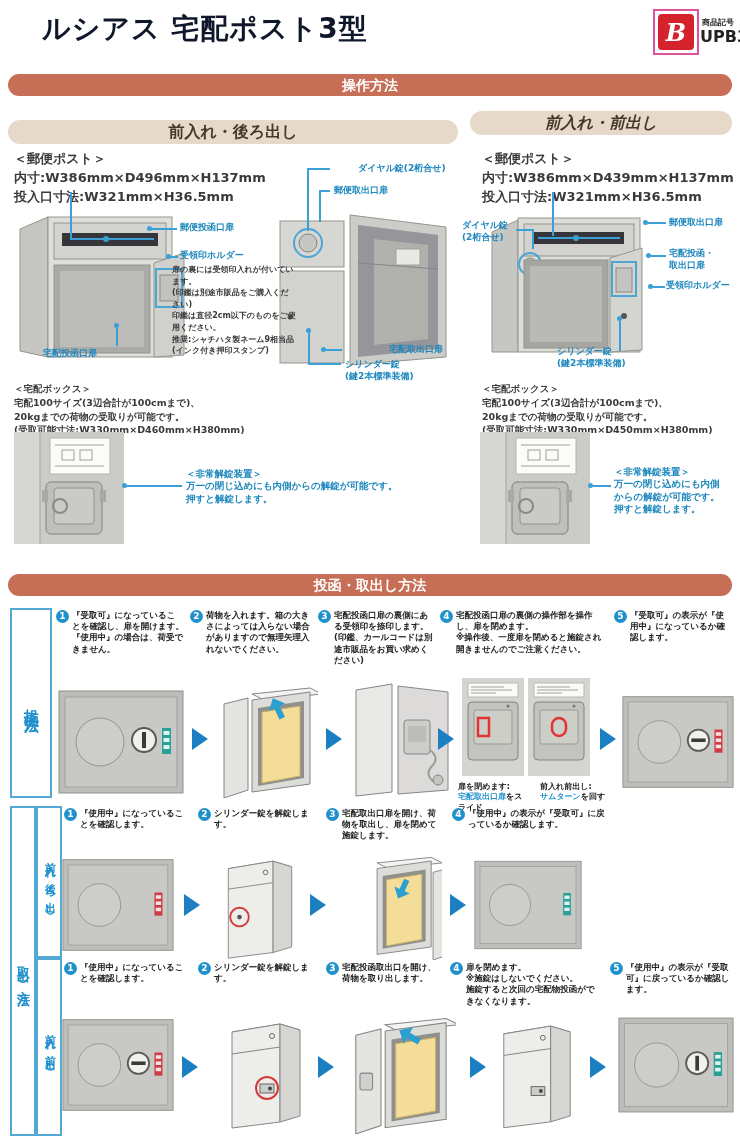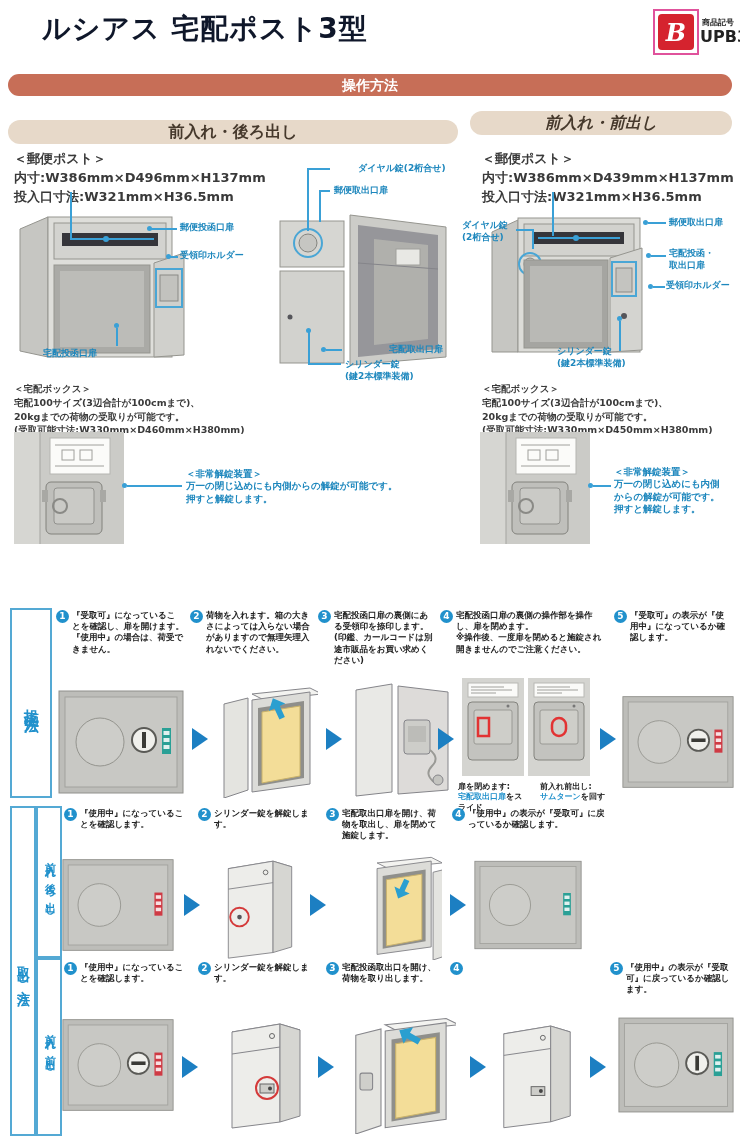--- a/index.html
+++ b/index.html
@@ -84,20 +84,24 @@
       <line x1="80" y1="58" x2="160" y2="64" stroke="#85858a"></line>
     </svg>
 
     <div class="cl" style="left:60px;top:32px;width:2px;height:46px;"></div>
     <div class="cd" style="left:137px;top:66px;"></div>
     <div class="cl" style="left:141px;top:68px;width:26px;height:2px;"></div>
     <div class="abs blab" style="left:170px;top:62px;">郵便投函口扉</div>
     <div class="cd" style="left:156px;top:94px;"></div>
     <div class="cl" style="left:160px;top:96px;width:8px;height:2px;"></div>
     <div class="abs blab" style="left:170px;top:90px;">受領印ホルダー</div>
+    <div class="abs note pre" style="left:162px;top:104px;width:124px;">扉の裏には受領印入れが付いています。
+(印鑑は別途市販品をご購入ください)
+印鑑は直径2cm以下のものをご使用ください。
+推奨:シャチハタ製ネーム9相当品(インク付き押印スタンプ)</div>
     <div class="cd" style="left:104px;top:163px;"></div>
     <div class="cl" style="left:106px;top:168px;width:2px;height:18px;"></div>
     <div class="abs blab" style="left:33px;top:188px;">宅配投函口扉</div>
     <div class="cl" style="left:297px;top:8px;width:2px;height:63px;"></div>
     <div class="cl" style="left:297px;top:8px;width:23px;height:2px;"></div>
     <div class="abs blab" style="left:324px;top:3px;margin-left:24px;">ダイヤル錠(2桁合せ)</div>
     <div class="cl" style="left:309px;top:30px;width:2px;height:32px;"></div>
     <div class="cl" style="left:309px;top:30px;width:11px;height:2px;"></div>
     <div class="abs blab" style="left:324px;top:25px;">郵便取出口扉</div>
     <div class="cd" style="left:311px;top:187px;"></div>
@@ -198,20 +202,21 @@
     <rect x="28" y="58" width="6" height="12" fill="#a8a8a4"></rect>
     <rect x="86" y="58" width="6" height="12" fill="#a8a8a4"></rect>
   </svg>
   <div class="cd" style="left:588px;top:483px;"></div>
   <div class="cl" style="left:593px;top:485px;width:18px;height:2px;"></div>
   <div class="abs blab pre" style="left:614px;top:466px;font-size:9.5px;">＜非常解錠装置＞
 万一の閉じ込めにも内側
 からの解錠が可能です。
 押すと解錠します。</div>
 
+  <div class="abs banner" style="left:8px;top:574px;width:724px;">投函・取出し方法</div>
 
   <div class="vbox" style="left:10px;top:608px;width:38px;height:186px;font-size:15px;">
     <span class="vtxt">投函方法</span>
   </div>
   <div class="abs step" style="left:56px;top:610px;width:128px;">
     <span class="stepnum">1</span>
     <span class="steptext">『受取可』になっていることを確認し、扉を開けます。
 『使用中』の場合は、荷受できません。</span>
   </div>
   <div class="abs step" style="left:190px;top:610px;width:120px;">
@@ -382,20 +387,23 @@
   <div class="abs step" style="left:198px;top:962px;width:120px;">
     <span class="stepnum">2</span>
     <span class="steptext">シリンダー錠を解錠します。</span>
   </div>
   <div class="abs step" style="left:326px;top:962px;width:116px;">
     <span class="stepnum">3</span>
     <span class="steptext">宅配投函取出口を開け、荷物を取り出します。</span>
   </div>
   <div class="abs step" style="left:450px;top:962px;width:152px;">
     <span class="stepnum">4</span>
+    <span class="steptext">扉を閉めます。
+※施錠はしないでください。
+施錠すると次回の宅配物投函ができなくなります。</span>
   </div>
   <div class="abs step" style="left:610px;top:962px;width:122px;">
     <span class="stepnum">5</span>
     <span class="steptext">『使用中』の表示が『受取可』に戻っているか確認します。</span>
   </div>
 
   <svg class="abs" style="left:62px;top:1016px;" width="112" height="98" viewBox="0 0 126 104">
     <rect x="1" y="1" width="124" height="102" fill="#bdbdb9" stroke="#90908c"></rect>
     <rect x="7" y="7" width="112" height="90" fill="#c8c8c4" stroke="#a2a29e"></rect>
     <circle cx="42" cy="52" r="24" fill="#cdcdc9" stroke="#94948e"></circle>

